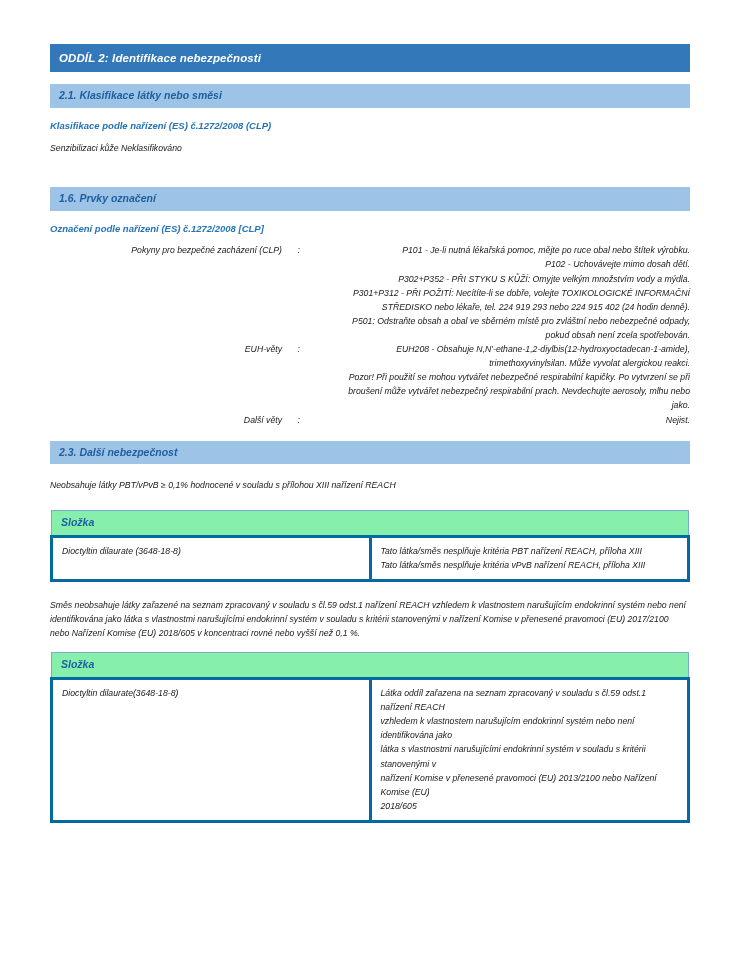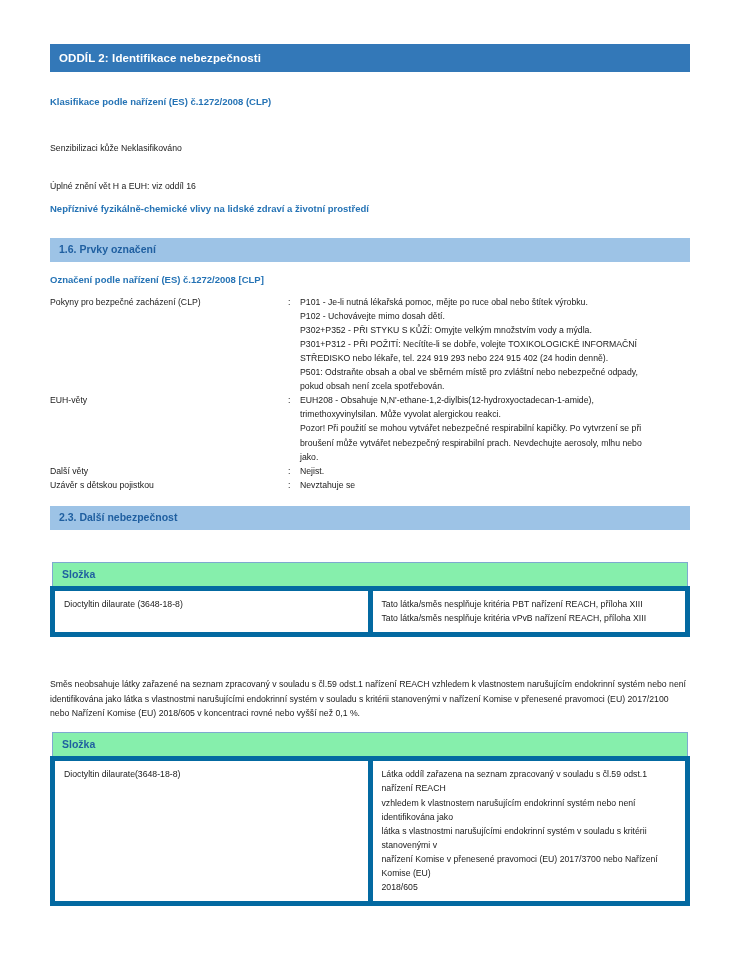--- a/index.html
+++ b/index.html
@@ -17,20 +17,21 @@
   .page {
     position: relative;
     width: 740px;
     height: 958px;
     background: #ffffff;
     box-sizing: border-box;
     padding: 44px 50px 0 50px;
   }
   .content {
     width: 640px;
+    font-style: italic;
   }
 
   
   .section-title-bar {
     background: #3378b8;
     color: #ffffff;
     font-size: 11.5px;
     font-weight: bold;
     padding: 7px 0 7px 9px;
     letter-spacing: 0.1px;
@@ -53,33 +54,33 @@
     font-size: 9.5px;
     font-weight: bold;
     line-height: 1.35;
   }
 
   
   .body-text {
     font-size: 8.7px;
     line-height: 1.62;
     color: #1a1a1a;
-    margin-top: 24px;
   }
   .spacer-8 { height: 8px; }
   .spacer-10 { height: 10px; }
   .spacer-12 { height: 12px; }
   .spacer-14 { height: 14px; }
   .spacer-16 { height: 16px; }
   .spacer-18 { height: 18px; }
 
   
   .kv-list {
     width: 100%;
     border-collapse: collapse;
+    text-align: right;
   }
   .kv-row > td {
     vertical-align: top;
     font-size: 8.7px;
     line-height: 1.62;
     padding: 0;
   }
   .kv-key {
     width: 232px;
     padding-right: 6px !important;
@@ -106,54 +107,53 @@
     background: #86efac;
     color: #1f5fa0;
     font-size: 10.5px;
     font-weight: bold;
     text-align: left;
     padding: 5px 0 5px 9px;
     border: 1px solid #7ea9cf;
     line-height: 1.3;
   }
   .data-table td {
-    border: 5px solid #0369a1;
+    border: 3px solid #0369a1;
     font-size: 8.7px;
     line-height: 1.62;
     padding: 6px 8px 7px 9px;
     vertical-align: top;
     color: #1a1a1a;
     background: #ffffff;
   }
   .col-name { width: 250px; }
   .cell-line { display: block; }
 </style>
 </head>
 <body>
 
 <div class="page">
   <div class="content">
 
     <div class="section-title-bar">ODDÍL 2: Identifikace nebezpečnosti</div>
 
     <div class="spacer-12"></div>
 
+    <div class="band">2.1. Klasifikace látky nebo směsi</div>
 
     <div class="spacer-12"></div>
 
     <div class="subheading">Klasifikace podle nařízení (ES) č.1272/2008 (CLP)</div>
 
     <div class="spacer-8"></div>
 
     <div class="body-text">Senzibilizaci kůže Neklasifikováno</div>
-    <div class="body-text">Úplné znění vět H a EUH: viz oddíl 16</div>
 
     <div class="spacer-10"></div>
 
-    <div class="subheading">Nepříznivé fyzikálně-chemické vlivy na lidské zdraví a životní prostředí</div>
 
     <div class="spacer-8"></div>
 
 
     <div class="spacer-14"></div>
 
     <div class="band">1.6. Prvky označení</div>
 
     <div class="spacer-12"></div>
 
@@ -190,37 +190,31 @@
         </tr>
 
         <tr class="kv-row">
           <td class="kv-key">Další věty</td>
           <td class="kv-colon">:</td>
           <td class="kv-val">
             <span class="line">Nejist.</span>
           </td>
         </tr>
 
-        <tr class="kv-row">
-          <td class="kv-key">Uzávěr s dětskou pojistkou</td>
-          <td class="kv-colon">:</td>
-          <td class="kv-val">
-            <span class="line">Nevztahuje se</span>
-          </td>
-        </tr>
 
       </tbody>
     </table>
 
     <div class="spacer-14"></div>
 
     <div class="band">2.3. Další nebezpečnost</div>
 
     <div class="spacer-14"></div>
 
+    <div class="body-text">Neobsahuje látky PBT/vPvB ≥ 0,1% hodnocené v souladu s přílohou XIII nařízení REACH</div>
 
     <div class="spacer-18"></div>
 
     <table class="data-table">
       <thead>
         <tr>
           <th class="th-band" colspan="2">Složka</th>
         </tr>
       </thead>
       <tbody>
@@ -246,21 +240,21 @@
           <th class="th-band" colspan="2">Složka</th>
         </tr>
       </thead>
       <tbody>
         <tr>
           <td class="col-name">Dioctyltin dilaurate(3648-18-8)</td>
           <td>
             <span class="cell-line">Látka oddíl zařazena na seznam zpracovaný v souladu s čl.59 odst.1 nařízení REACH</span>
             <span class="cell-line">vzhledem k vlastnostem narušujícím endokrinní systém nebo není identifikována jako</span>
             <span class="cell-line">látka s vlastnostmi narušujícími endokrinní systém v souladu s kritérii stanovenými v</span>
-            <span class="cell-line">nařízení Komise v přenesené pravomoci (EU) 2017/3700 nebo Nařízení Komise (EU)</span>
+            <span class="cell-line">nařízení Komise v přenesené pravomoci (EU) 2013/2100 nebo Nařízení Komise (EU)</span>
             <span class="cell-line">2018/605</span>
           </td>
         </tr>
       </tbody>
     </table>
 
   </div>
 </div>
 
 </body></html>

